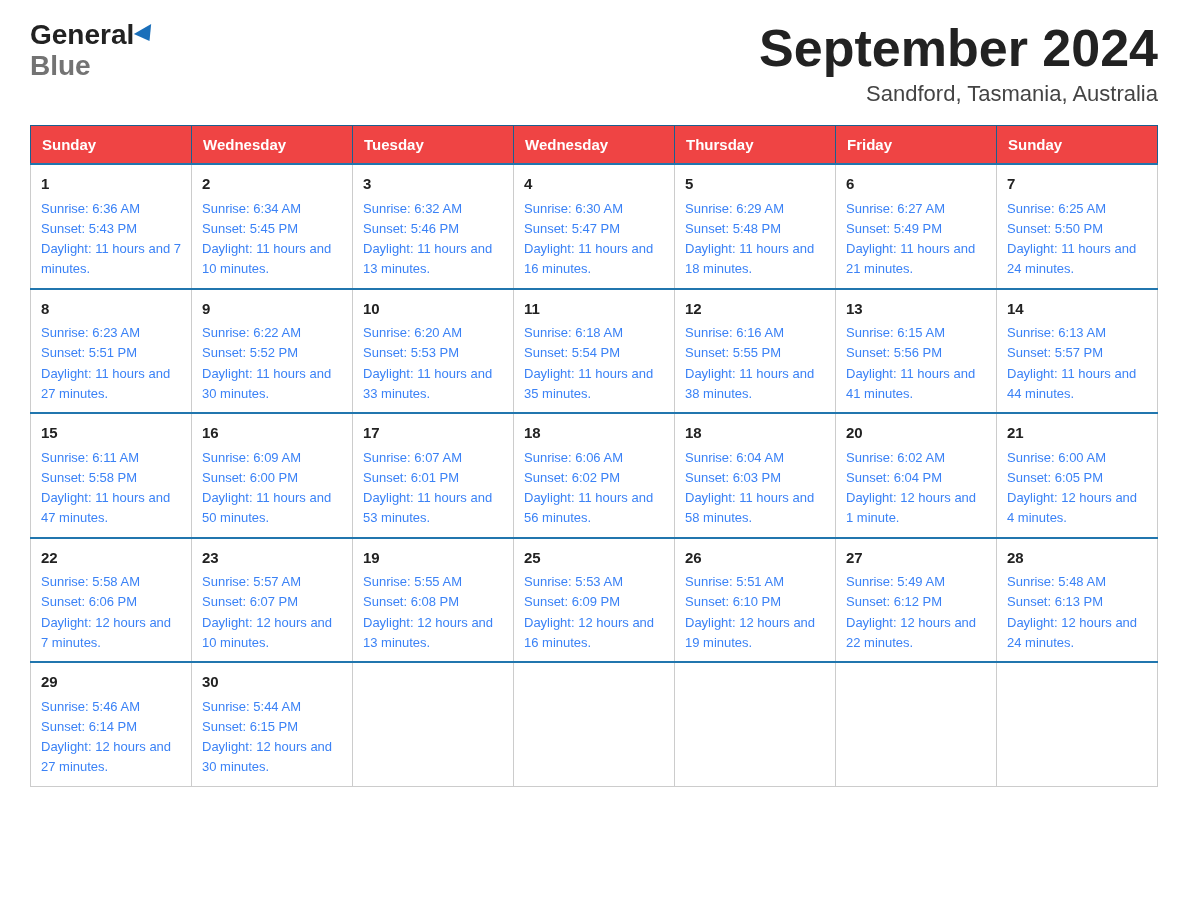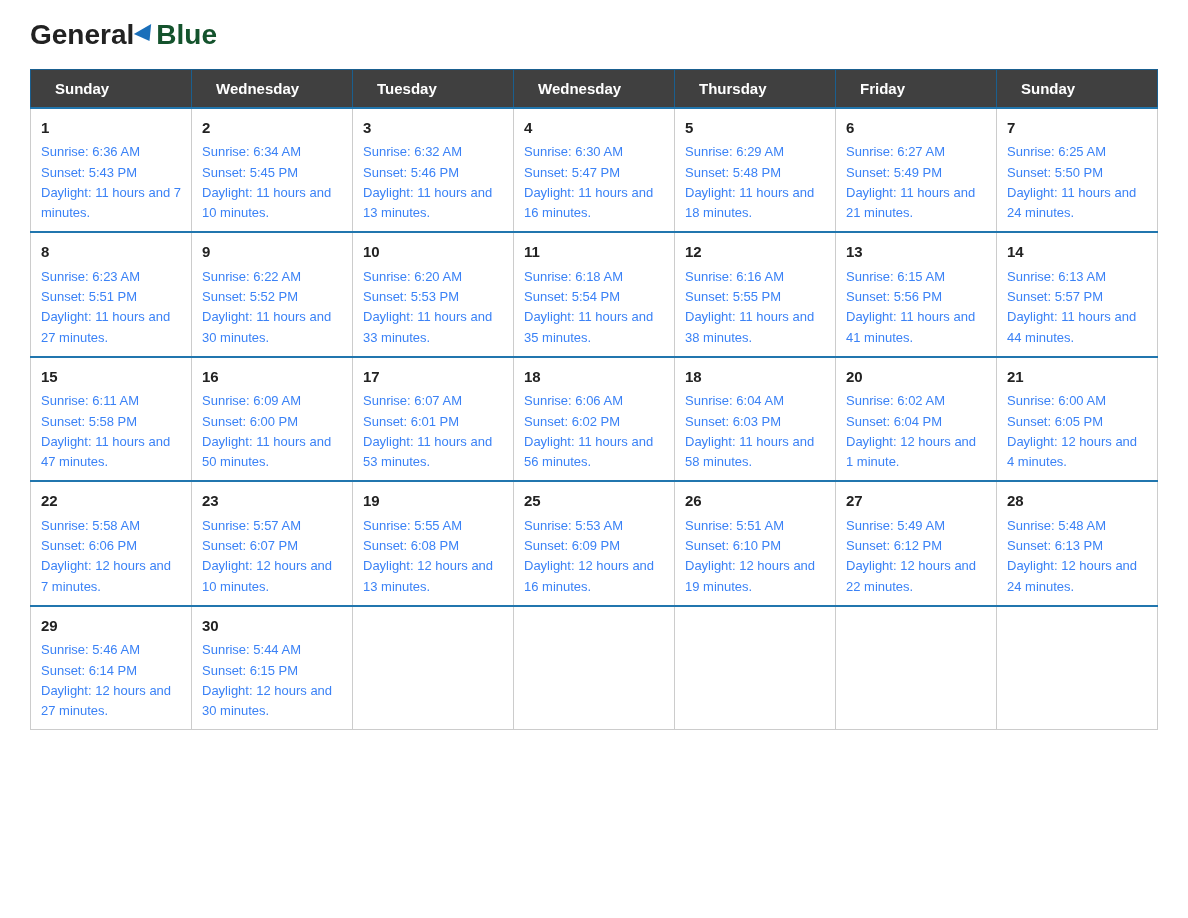--- a/index.html
+++ b/index.html
@@ -12,31 +12,31 @@
       padding: 20px 30px;
     }
     .header-area {
       display: flex;
       justify-content: space-between;
       align-items: flex-start;
       margin-bottom: 18px;
     }
     .logo-area {
       display: flex;
-      flex-direction: row;
+      flex-direction: column;
       align-items: flex-start;
     }
     .logo-text {
       font-size: 28px;
       font-weight: bold;
       color: #222;
       line-height: 1.1;
     }
     .logo-text span.blue {
-      color: #14532d;
+      color: #737373;
     }
     .logo-triangle {
       display: inline-block;
       width: 0;
       height: 0;
       border-left: 10px solid transparent;
       border-right: 10px solid transparent;
       border-top: 14px solid #1a6fba;
       margin-left: 2px;
       vertical-align: middle;
@@ -57,24 +57,24 @@
       font-size: 22px;
       color: #444;
       margin-top: 4px;
     }
     .calendar-table {
       width: 100%;
       border-collapse: collapse;
       font-size: 13.5px;
     }
     .calendar-table th {
-      background-color: #404040;
+      background-color: #ef4444;
       color: #fff;
       text-align: left;
-      padding: 10px 24px;
+      padding: 10px 11px;
       font-size: 15px;
       font-weight: bold;
       border: 1px solid #1a5f8f;
     }
     .calendar-table td {
       vertical-align: top;
       padding: 8px 10px;
       border: 1px solid #ccc;
       width: 14.28%;
       min-height: 90px;
@@ -102,20 +102,24 @@
 <body>
 
 <div class="header-area">
   <div class="logo-area">
     <div class="logo-text">
       General<span class="logo-triangle"></span>
     </div>
     <div class="logo-text">
       <span class="blue">Blue</span>
     </div>
+  </div>
+  <div class="title-area">
+    <div class="main-title">September 2024</div>
+    <div class="subtitle">Sandford, Tasmania, Australia</div>
   </div>
 </div>
 
 <table class="calendar-table">
   <thead>
     <tr>
       <th>Sunday</th>
       <th>Wednesday</th>
       <th>Tuesday</th>
       <th>Wednesday</th>

